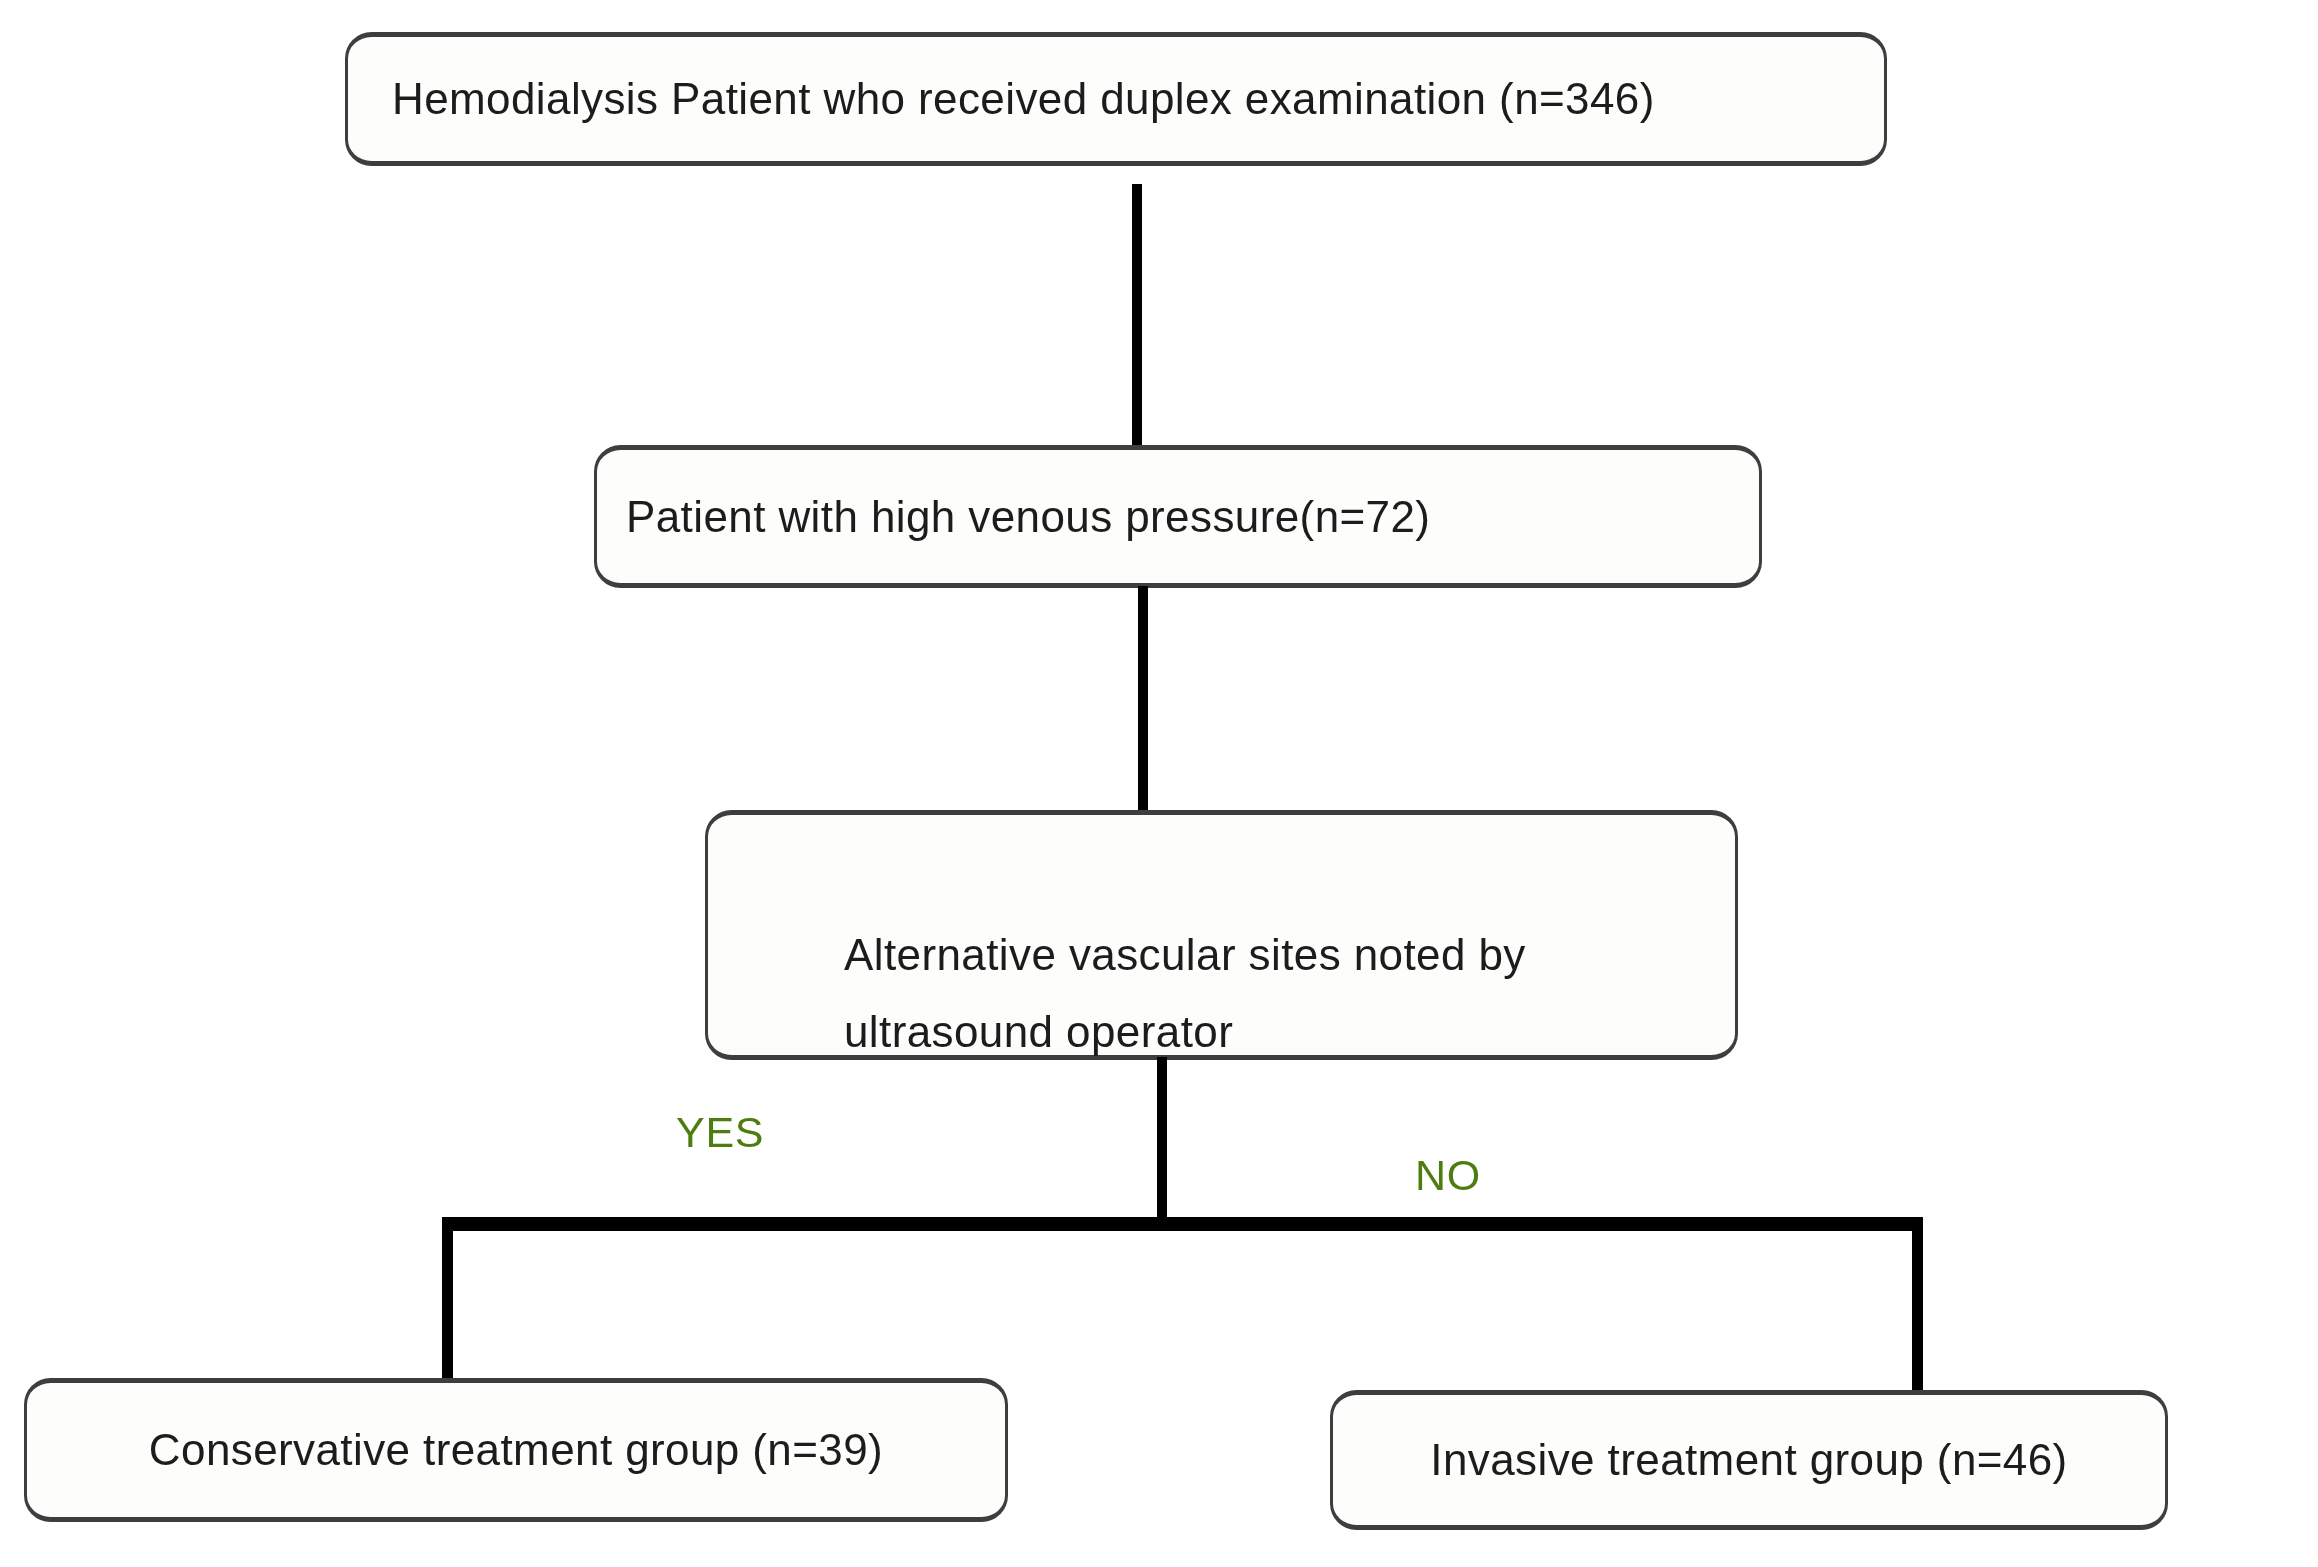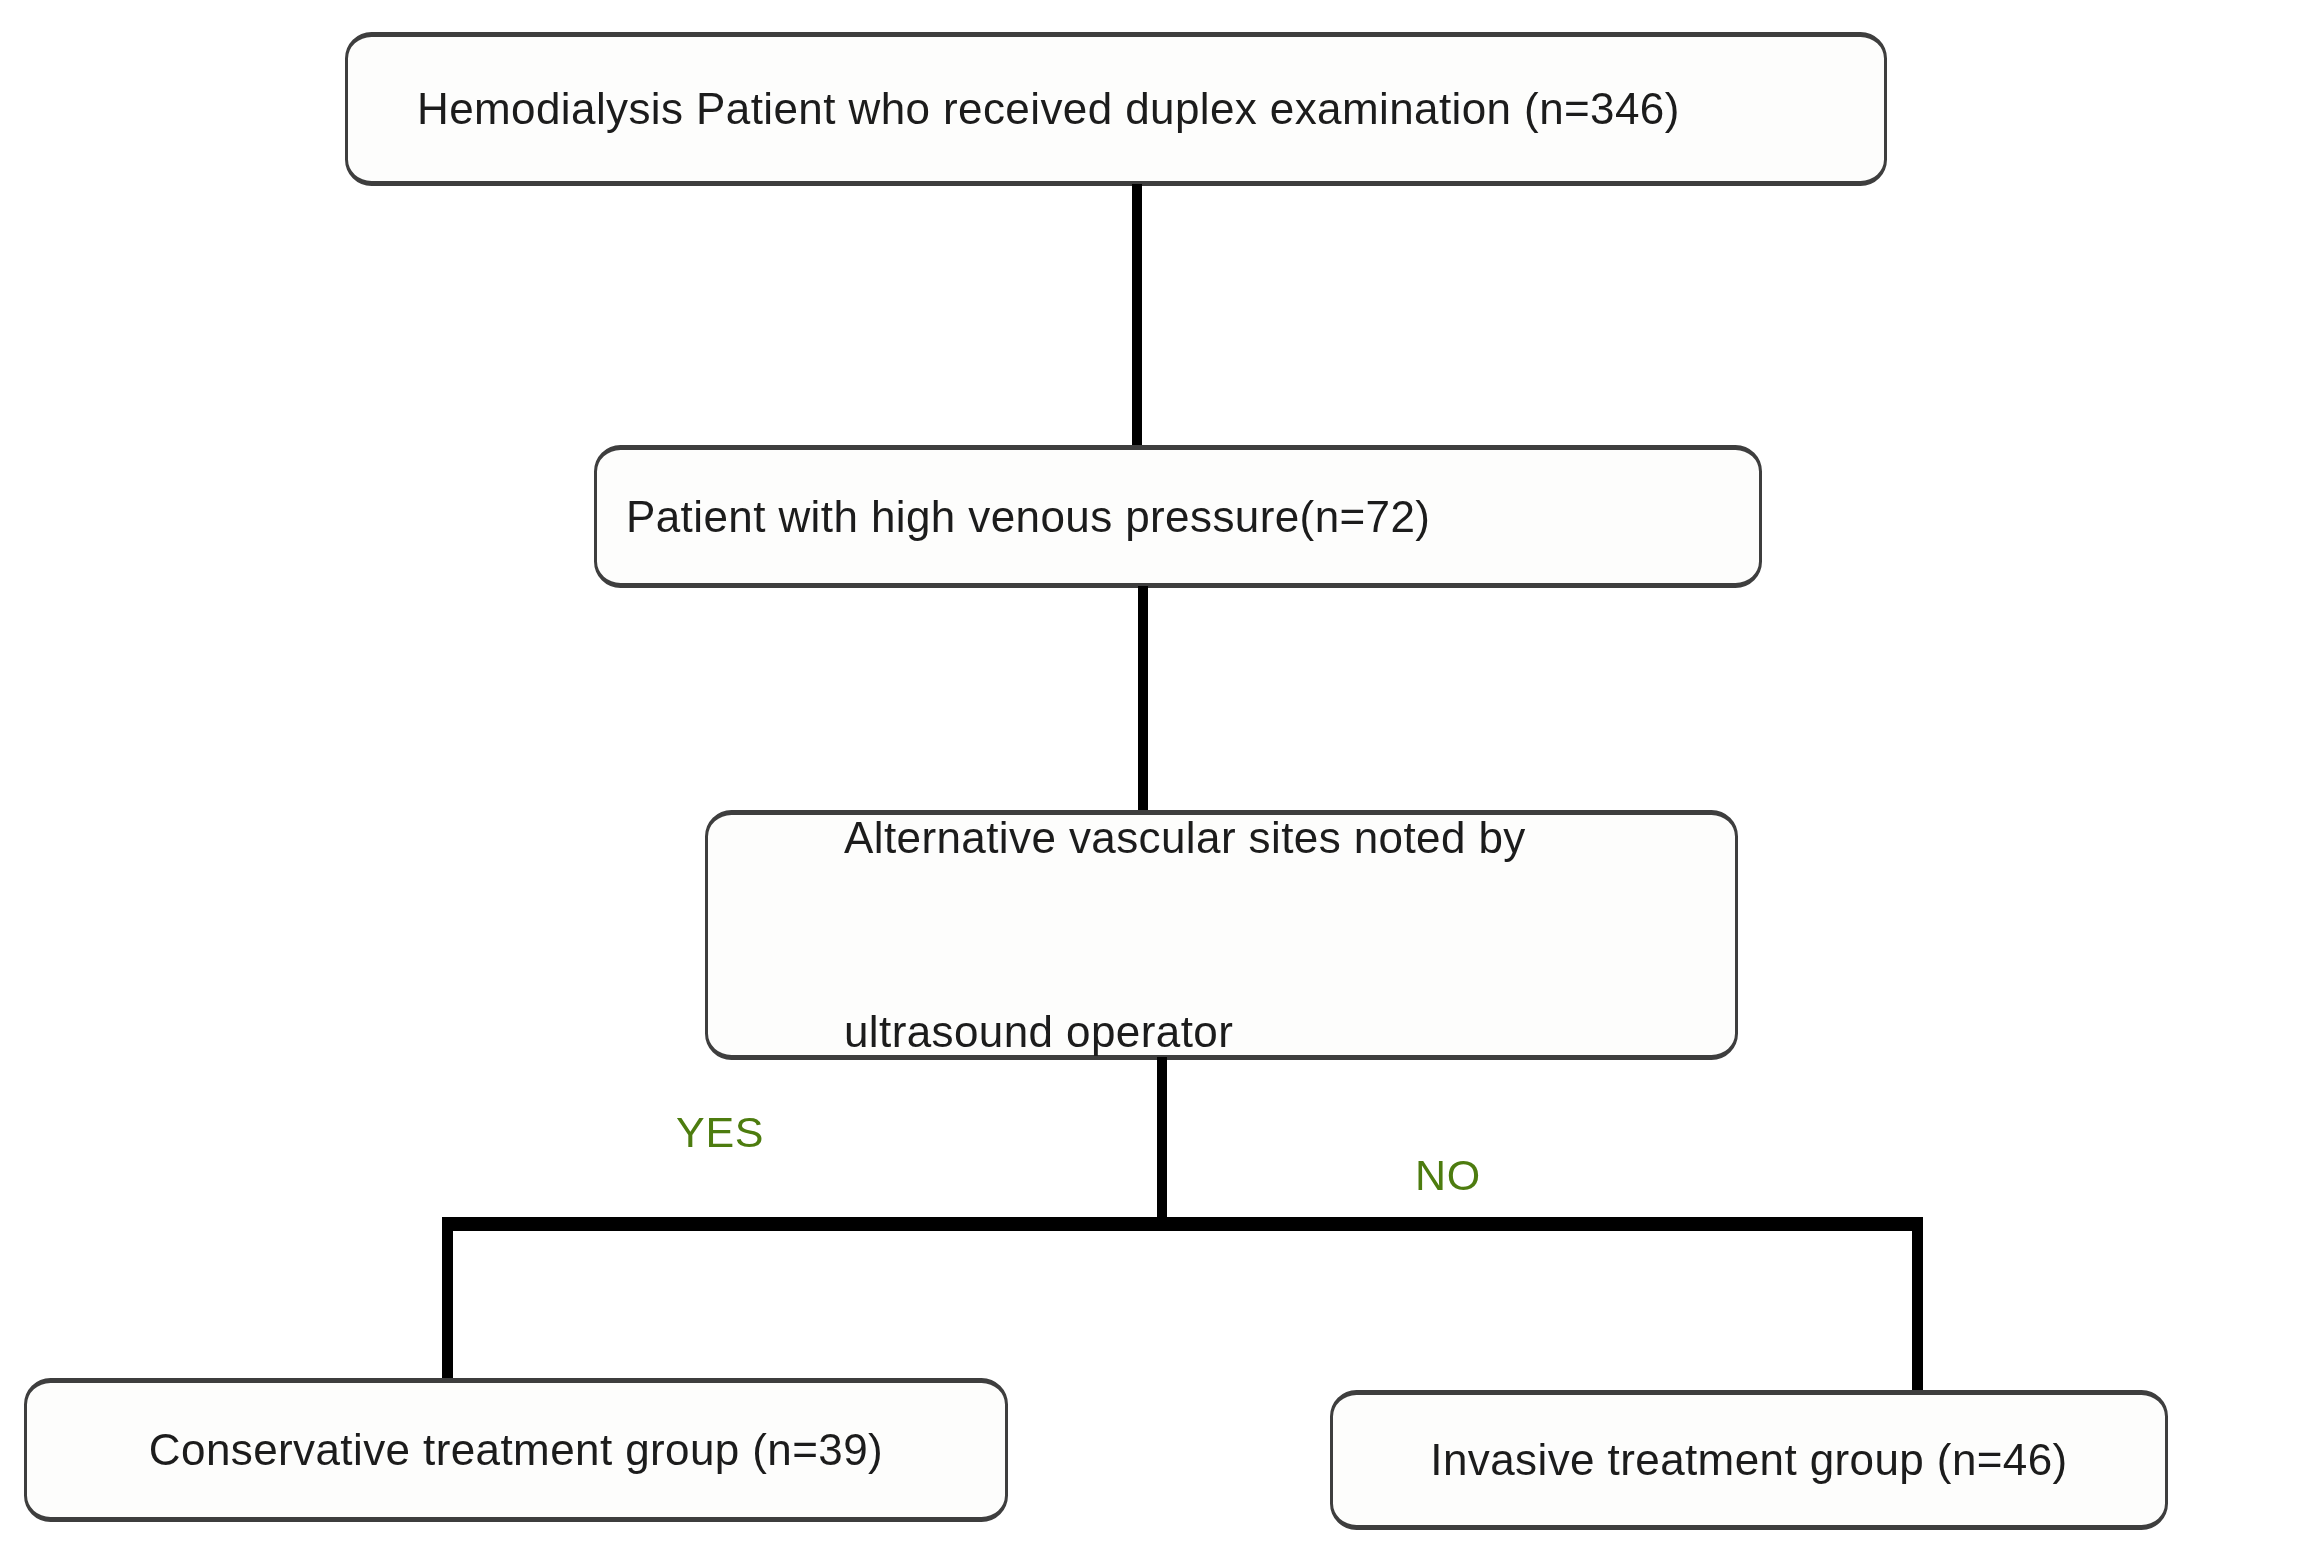--- a/index.html
+++ b/index.html
@@ -25,35 +25,35 @@
     border-bottom-width: 5.2px;
     border-radius: 26.5px;
     display: flex;
     align-items: center;
     font-size: 44px;
     letter-spacing: 0.4px;
     white-space: nowrap;
   }
   .node .label { display: block; }
   #node-duplex {
-    left: 345px; top: 32px; width: 1542px; height: 154px;
-    padding: 0 69px;
+    left: 345px; top: 32px; width: 1542px; height: 134px;
+    padding: 0 44px;
     justify-content: flex-start;
   }
   #node-pressure {
     left: 594px; top: 445px; width: 1168px; height: 143px;
     padding: 0 29px;
     justify-content: flex-start;
   }
   #node-alternative {
     left: 705px; top: 810px; width: 1033px; height: 250px;
     padding-left: 136px;
     flex-direction: column;
     align-items: flex-start;
-    justify-content: space-between;
+    justify-content: flex-end;
     row-gap: 31px;
     line-height: 1.05;
   }
   #node-conservative {
     left: 24px; top: 1378px; width: 984px; height: 144px;
     justify-content: center;
   }
   #node-invasive {
     left: 1330px; top: 1390px; width: 838px; height: 140px;
     justify-content: center;

